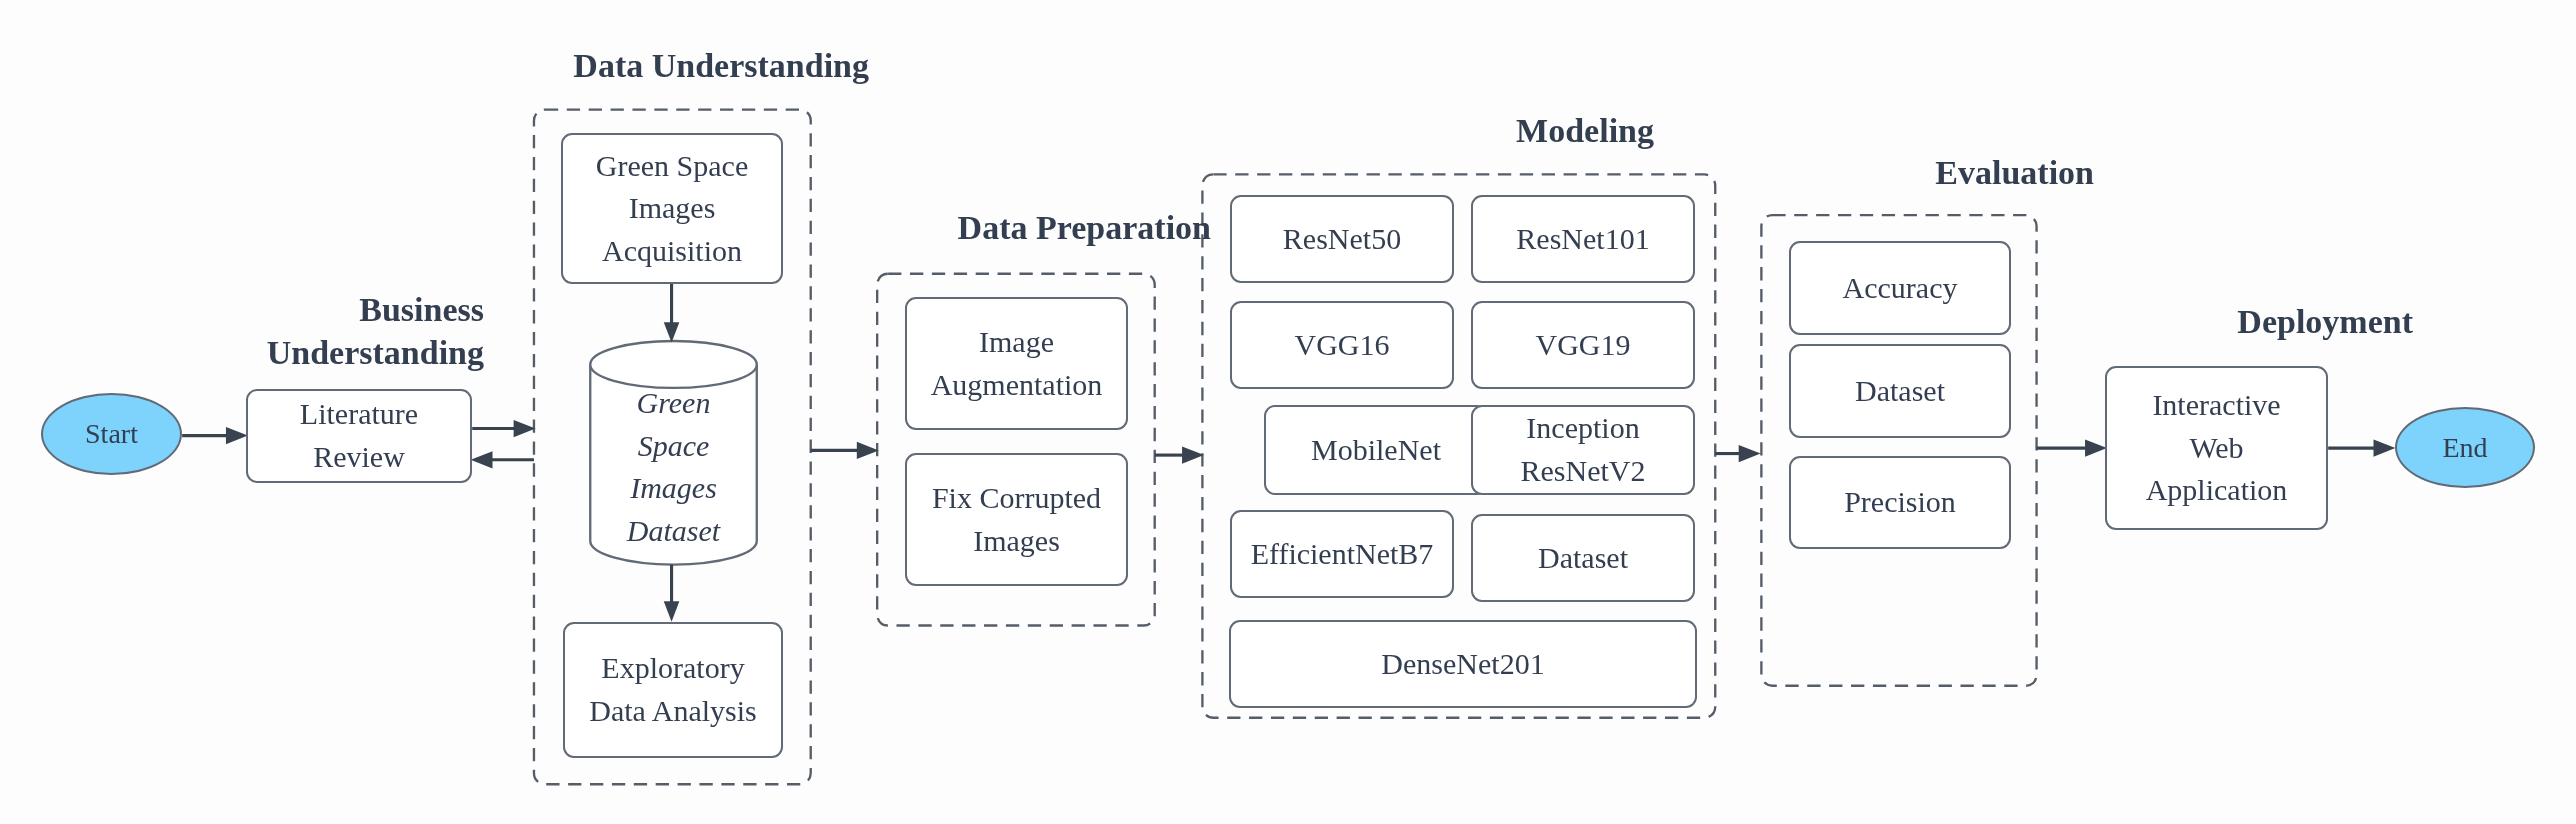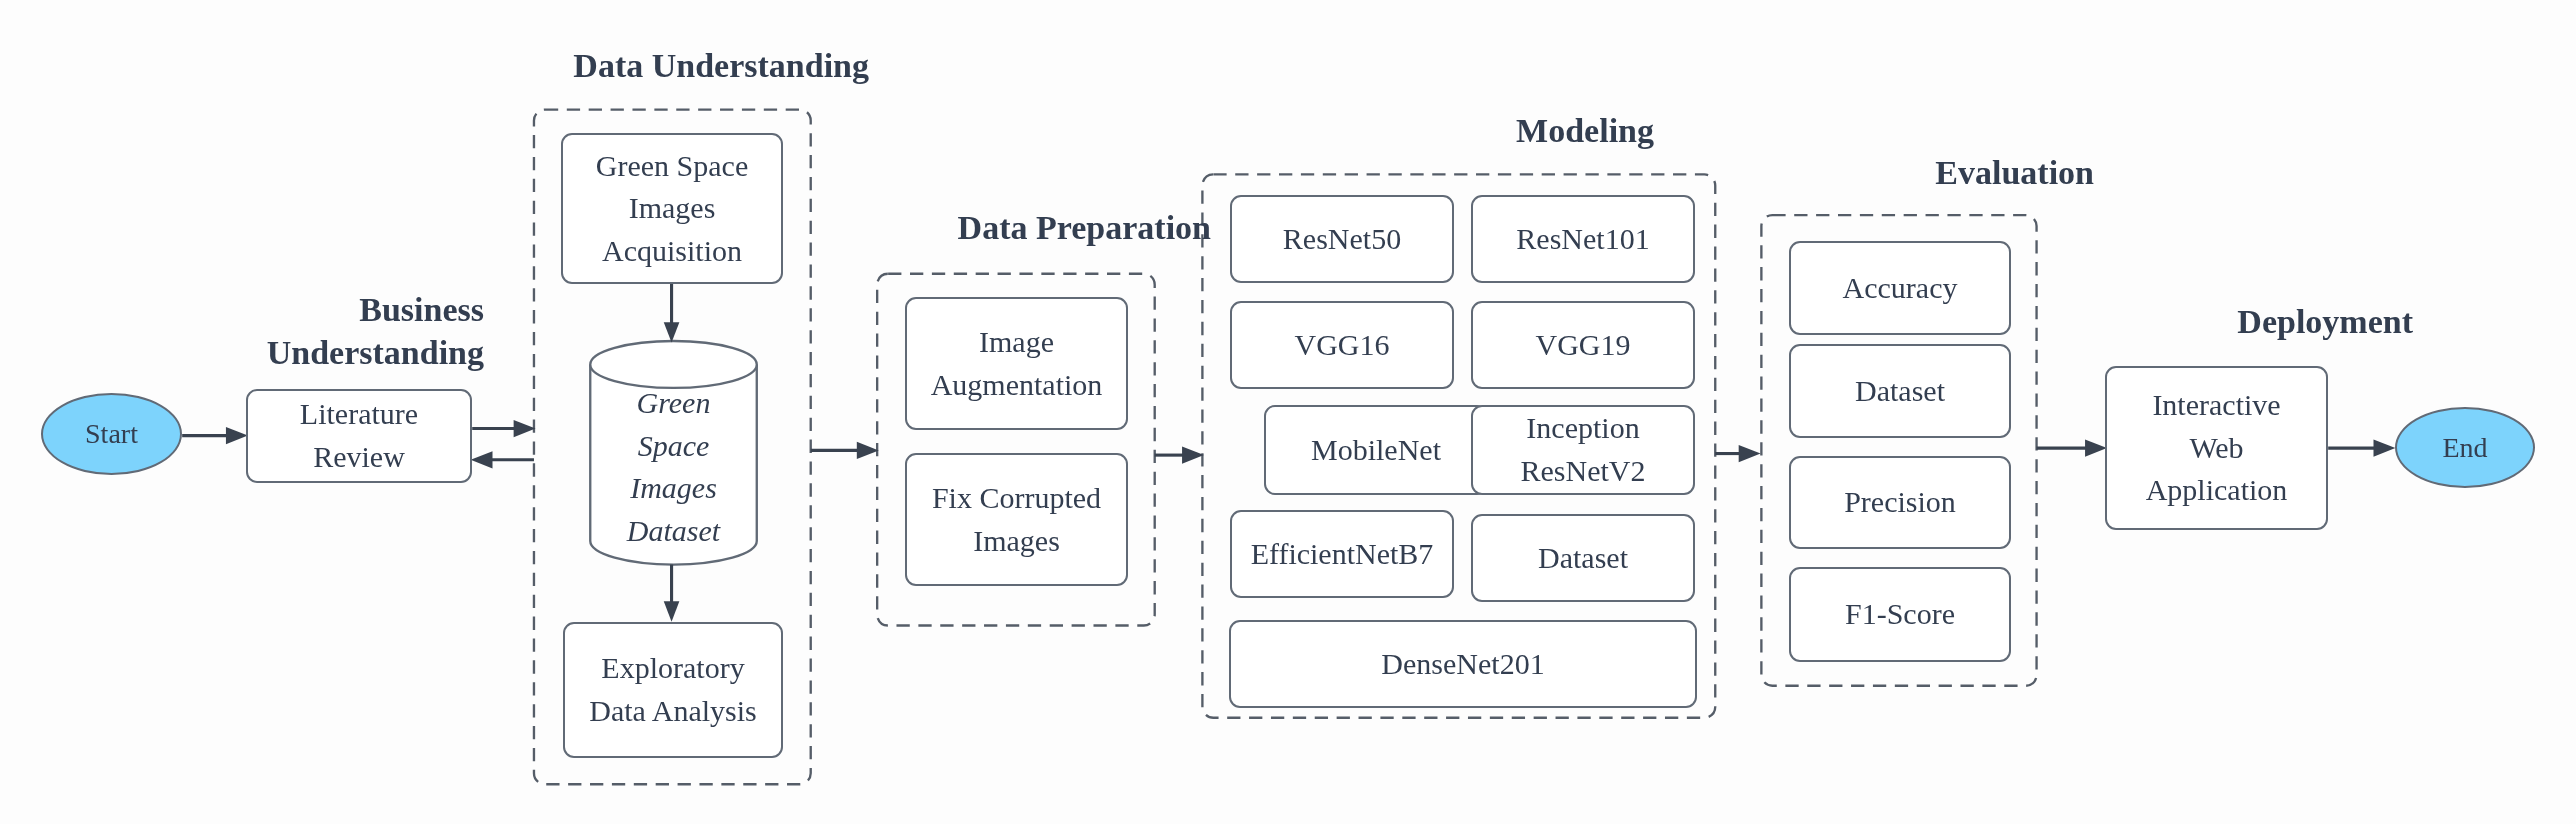--- a/index.html
+++ b/index.html
@@ -181,23 +181,20 @@
   <div class="group-title" style="left:1703px;top:152px;width:391px;">Evaluation</div>
   <div class="node" style="left:1789px;top:232px;width:222px;height:94px;margin-top:9px;">
     <span class="inner">Accuracy</span>
   </div>
   <div class="node" style="left:1789px;top:344px;width:222px;height:94px;">
     <span class="inner">Dataset</span>
   </div>
   <div class="node" style="left:1789px;top:456px;width:222px;height:93px;">
     <span class="inner">Precision</span>
   </div>
-  <div class="node" style="left:1789px;top:567px;width:222px;height:95px;">
-    <span class="inner">F1-Score</span>
-  </div>
 
   <div class="group-title" style="left:2022px;top:301px;width:391px;">Deployment</div>
   <div class="node narrow" style="left:2105px;top:366px;width:223px;height:164px;">
     <span class="inner">Interactive Web Application</span>
   </div>
 
 </div>
 
 
 </body></html>

